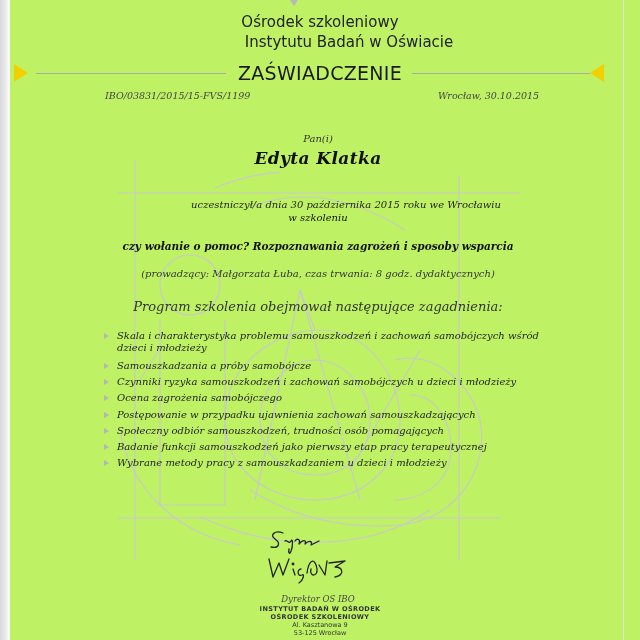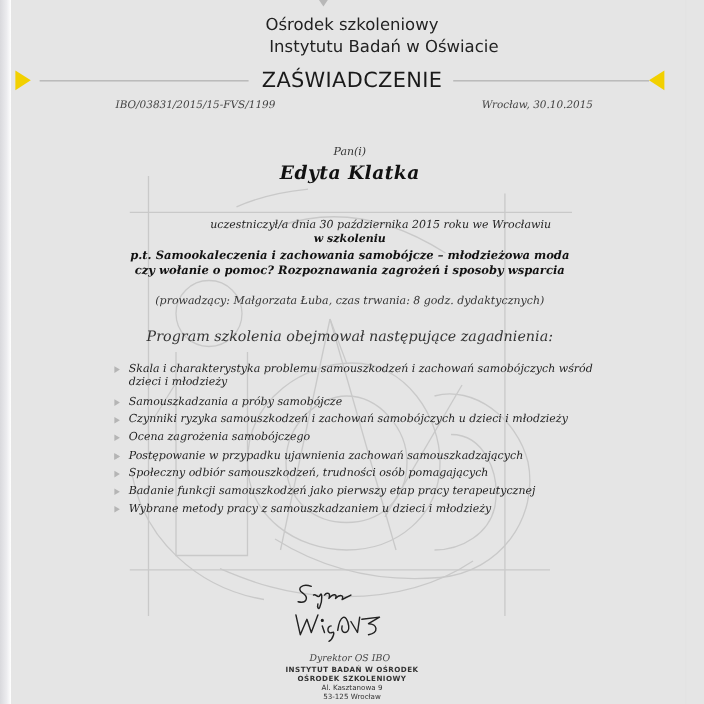--- a/index.html
+++ b/index.html
@@ -7,21 +7,21 @@
       padding: 0;
       width: 640px;
       height: 640px;
       overflow: hidden;
       background: #ffffff;
     }
     .page {
       position: relative;
       width: 640px;
       height: 640px;
-      background: #e5e5e5;
+      background: #bef264;
       overflow: hidden;
     }
     .left-shadow {
       position: absolute;
       left: 0; top: 0;
       width: 10px; height: 640px;
       background: linear-gradient(to right, #d9d9dd 0%, #ececef 60%, #ffffff 100%);
     }
     .right-edge {
       position: absolute;
@@ -120,21 +120,21 @@
     .name {
       top: 148px;
       font-family: "DejaVu Serif", serif;
       font-style: italic;
       font-weight: bold;
       font-size: 17px;
       color: #111;
       letter-spacing: 0.4px;
     }
     .participated { top: 199px; font-size: 10px; color: #222; margin-left: 28px; }
-    .in-training { top: 212px; font-size: 10px; font-weight: bold; color: #111; }
+    .in-training { top: 212px; font-size: 10px; font-weight: normal; color: #111; }
     .course-1 { top: 226px; font-size: 10.5px; font-weight: bold; color: #111; }
     .course-2 { top: 240px; font-size: 10.5px; font-weight: bold; color: #111; }
     .lecturer { top: 268px; font-size: 10px; color: #333; }
     .program-intro { top: 299px; font-size: 13px; color: #333; }
 
     .topics {
       position: absolute;
       left: 104px; top: 330px;
       width: 440px;
       margin: 0; padding: 0;
@@ -224,21 +224,20 @@
   </div>
 
   <div class="ref ref-left">IBO/03831/2015/15-FVS/1199</div>
   <div class="ref ref-right">Wrocław, 30.10.2015</div>
 
   <div class="centered serif-it pan">Pan(i)</div>
   <div class="centered name">Edyta Klatka</div>
 
   <div class="centered serif-it participated">uczestniczył/a dnia 30 października 2015 roku we Wrocławiu</div>
   <div class="centered serif-it in-training">w szkoleniu</div>
-  <div class="centered serif-it course-1">p.t. Samookaleczenia i zachowania samobójcze – młodzieżowa moda</div>
   <div class="centered serif-it course-2">czy wołanie o pomoc? Rozpoznawania zagrożeń i sposoby wsparcia</div>
   <div class="centered serif-it lecturer">(prowadzący: Małgorzata Łuba, czas trwania: 8 godz. dydaktycznych)</div>
   <div class="centered serif-it program-intro">Program szkolenia obejmował następujące zagadnienia:</div>
 
   <ul class="topics">
     <li class="topic wrap">
       <span class="bullet"></span>
       <span>Skala i charakterystyka problemu samouszkodzeń i zachowań samobójczych wśród dzieci i młodzieży</span>
     </li>
     <li class="topic">

